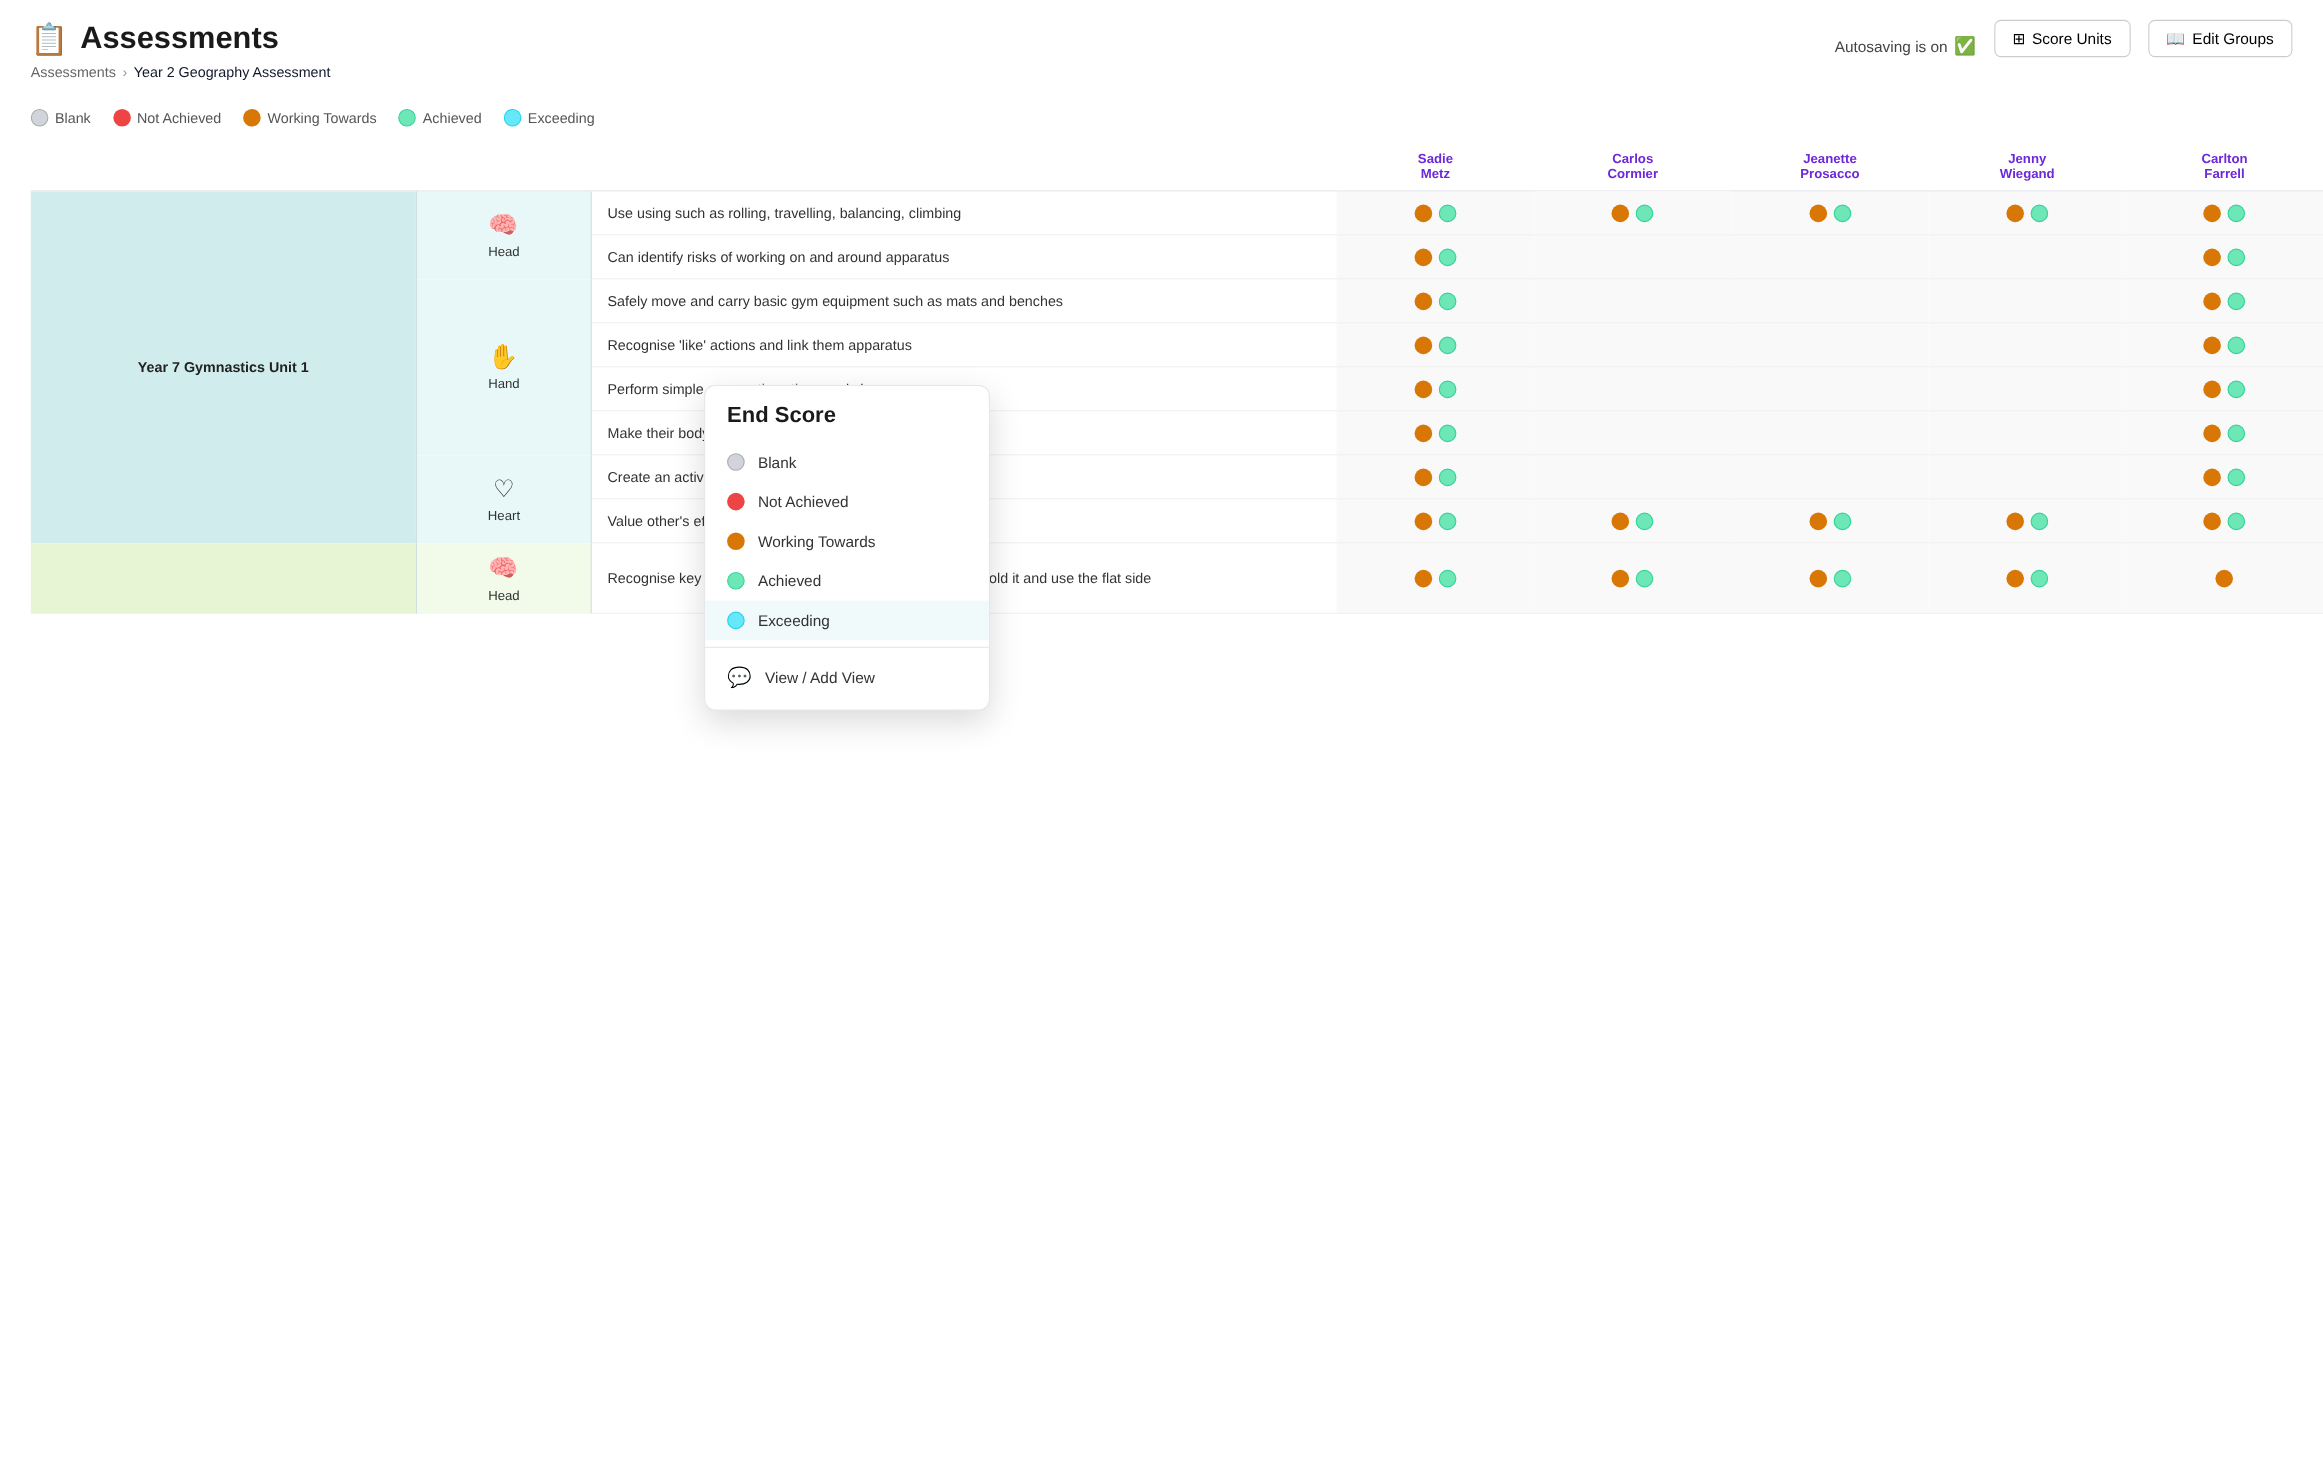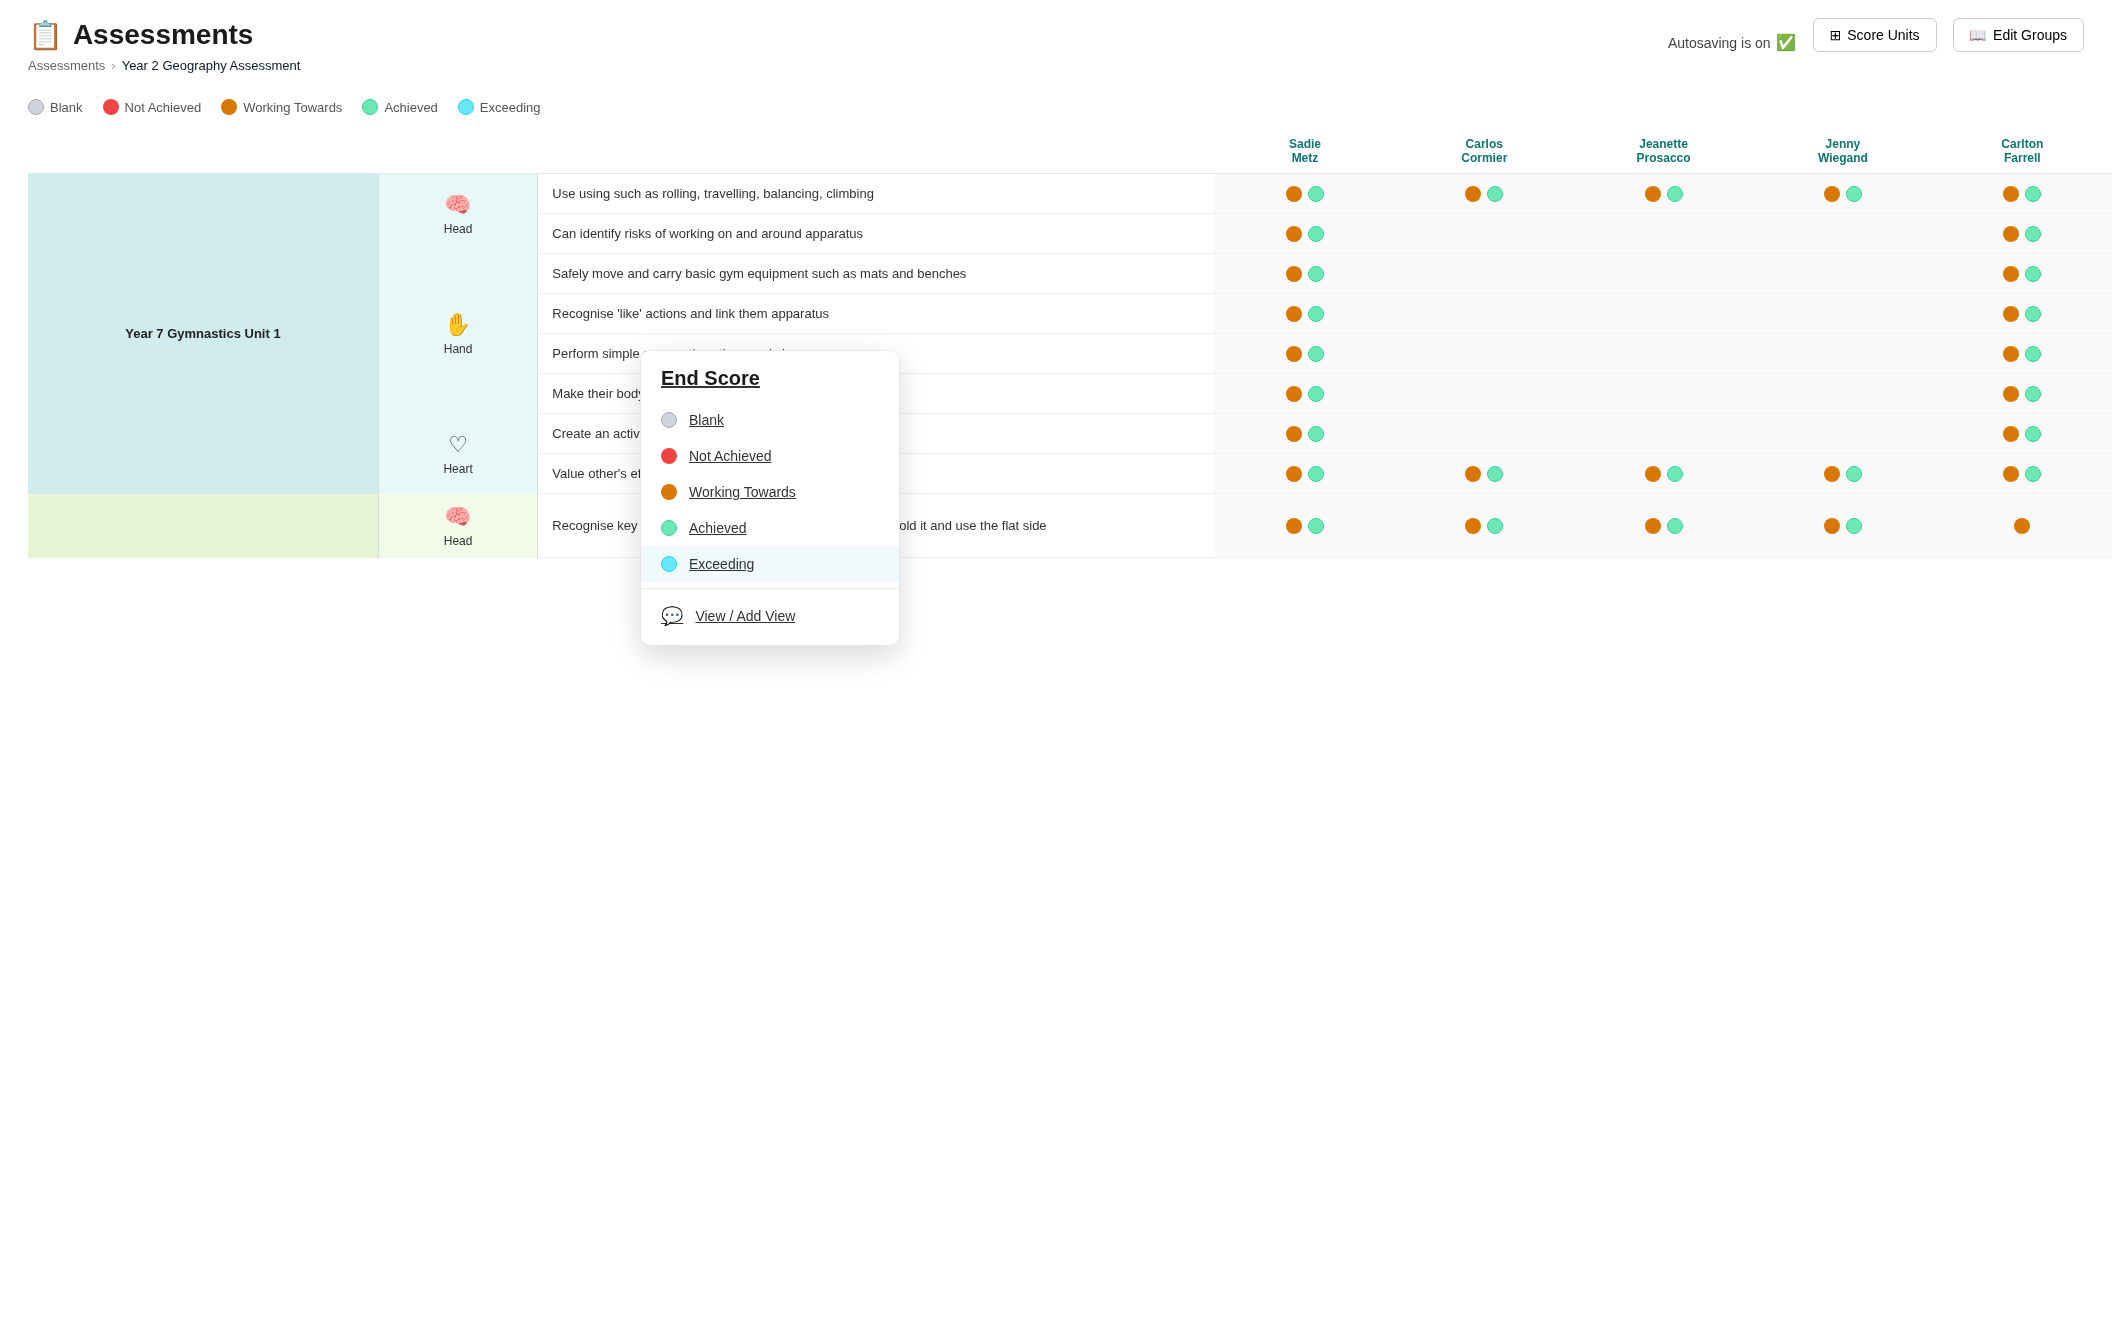--- a/index.html
+++ b/index.html
@@ -24,24 +24,24 @@
     .dot-blank { background: #d1d5db; border: 1.5px solid #aaa; }
     .dot-not-achieved { background: #ef4444; }
     .dot-working-towards { background: #d97706; }
     .dot-achieved { background: #6ee7b7; border: 1.5px solid #34d399; }
     .dot-exceeding { background: #67e8f9; border: 1.5px solid #22d3ee; }
 
     .table-container { padding: 0 0 20px 28px; overflow-x: auto; }
     .assessment-table { border-collapse: collapse; width: 100%; min-width: 900px; }
 
     
-    .assessment-table thead tr th { padding: 8px 12px; font-weight: 600; font-size: 12px; text-align: center; color: #0f766e; border-bottom: 1px solid #e5e7eb; background: #fff; }
+    .assessment-table thead tr th { padding: 8px 12px; font-weight: 600; font-size: 12px; text-align: center; color: #6d28d9; border-bottom: 1px solid #e5e7eb; background: #fff; }
     .assessment-table thead tr th.criteria-col { text-align: left; }
     .score-dots { display: flex; align-items: center; justify-content: center; gap: 6px; }
-    .dropdown-popup { position: absolute; background: #fff; border: 1px solid #e5e7eb; border-radius: 10px; box-shadow: 0 10px 30px rgba(0,0,0,0.15); z-index: 100; min-width: 260px; padding: 16px 0 8px 0; text-decoration: underline; }
+    .dropdown-popup { position: absolute; background: #fff; border: 1px solid #e5e7eb; border-radius: 10px; box-shadow: 0 10px 30px rgba(0,0,0,0.15); z-index: 100; min-width: 260px; padding: 16px 0 8px 0; }
     .dropdown-title { font-size: 20px; font-weight: 700; padding: 0 20px 12px 20px; color: #1a1a1a; }
     .dropdown-item { display: flex; align-items: center; gap: 12px; padding: 10px 20px; font-size: 14px; color: #333; cursor: pointer; }
     .dropdown-item.active { background: #f0fafa; }
     .dropdown-icon { font-size: 18px; }
     .divider { border-top: 1px solid #e5e7eb; margin: 6px 0; }
   </style>
 </head>
 <body>
 
 <div class="header">

